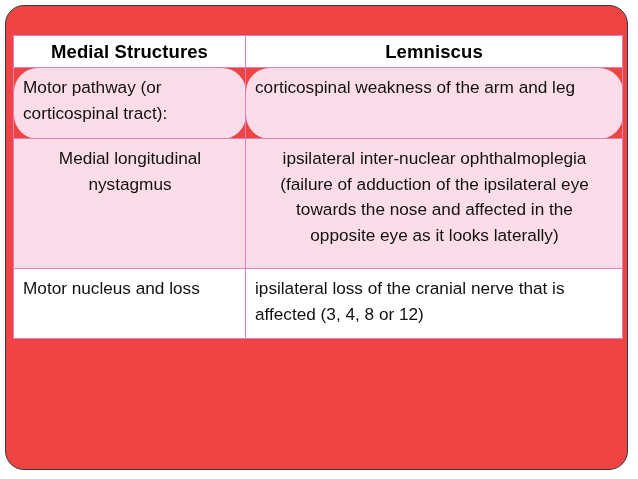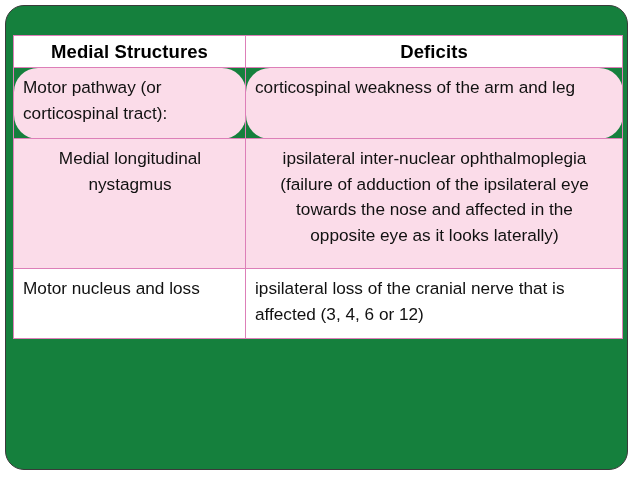--- a/index.html
+++ b/index.html
@@ -14,21 +14,21 @@
     font-family: "Liberation Sans", sans-serif;
   }
 
   #slide {
     position: absolute;
     left: 5px;
     top: 5px;
     width: 623px;
     height: 465px;
     box-sizing: border-box;
-    background: #15803d;
+    background: #ef4444;
     border: 1.4px solid #3a3a3a;
     border-radius: 19px;
   }
 
   #deficit-table {
     position: absolute;
     left: 7px;
     top: 29px;
     width: 609px;
     border-collapse: collapse;
@@ -85,21 +85,21 @@
 <div id="slide">
 
   <table id="deficit-table">
     <colgroup>
       <col class="col-structures">
       <col class="col-deficits">
     </colgroup>
     <thead>
       <tr>
         <th>Medial Structures</th>
-        <th>Deficits</th>
+        <th>Lemniscus</th>
       </tr>
     </thead>
     <tbody id="table-body">
         <tr class="tint" data-row="0">
           <td>
             <span class="cellline">Motor pathway (or</span>
             <span class="cellline">corticospinal tract):</span>
           </td>
           <td>
             <span class="cellline">corticospinal weakness of the arm and leg</span>
@@ -116,19 +116,19 @@
             <span class="cellline">towards the nose and affected in the</span>
             <span class="cellline">opposite eye as it looks laterally)</span>
           </td>
         </tr>
         <tr class="plain" data-row="3">
           <td>
             <span class="cellline">Motor nucleus and loss</span>
           </td>
           <td>
             <span class="cellline">ipsilateral loss of the cranial nerve that is</span>
-            <span class="cellline">affected (3, 4, 6 or 12)</span>
+            <span class="cellline">affected (3, 4, 8 or 12)</span>
           </td>
         </tr>
       </tbody>
   </table>
 
 </div>
 
 </body></html>

